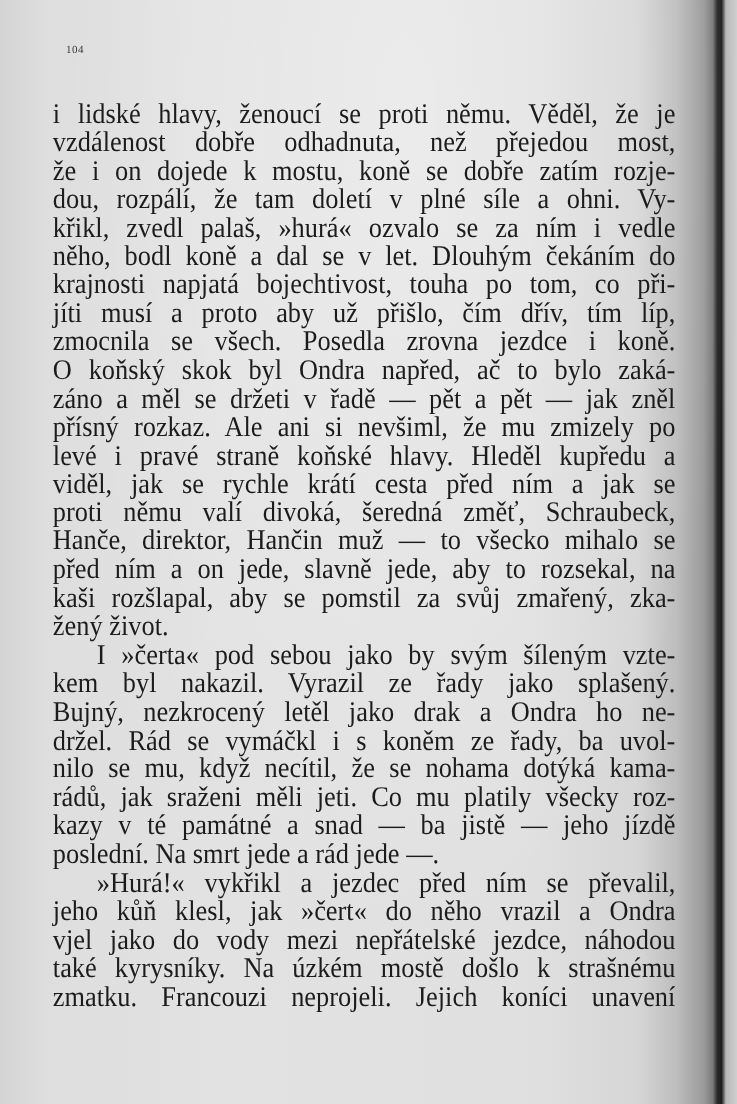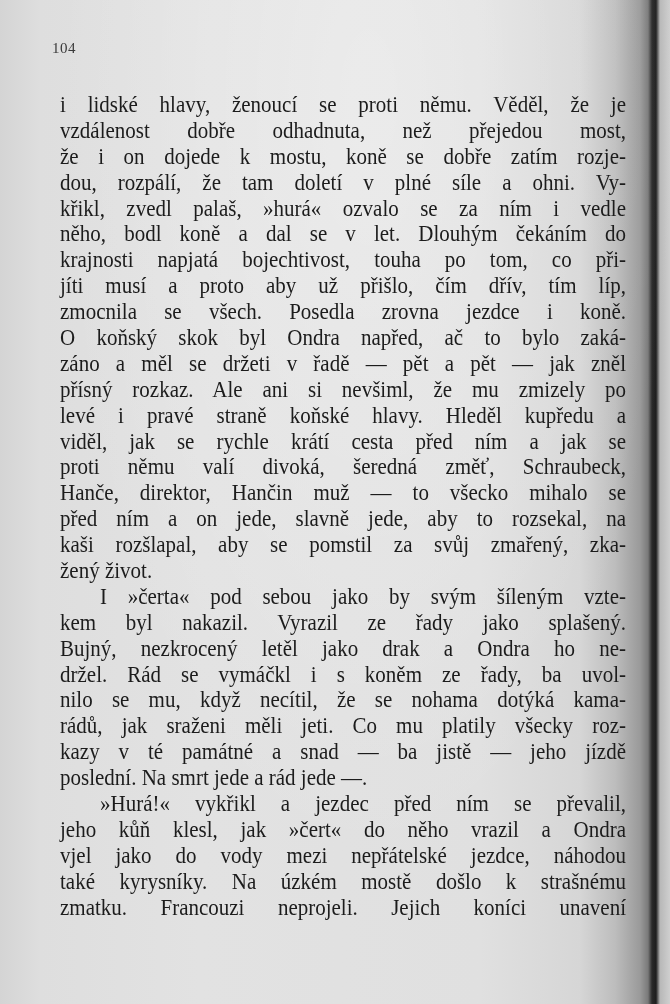--- a/index.html
+++ b/index.html
@@ -36,34 +36,34 @@
     }
     .page::before {
       content: "";
       position: absolute;
       inset: 0;
       background: radial-gradient(ellipse at 55% 10%, rgba(255,255,255,0.35), rgba(255,255,255,0) 60%);
       pointer-events: none;
     }
     .page-number {
       position: absolute;
-      left: 52px;
+      left: 60px;
       top: 40px;
       font-family: "Liberation Serif", serif;
-      font-size: 15px;
+      font-size: 10px;
       color: #3a3a3a;
       letter-spacing: 0.5px;
     }
     .text-block {
       position: absolute;
-      left: 60px;
+      left: 48px;
       top: 91px;
       width: 566px;
       font-family: "Liberation Serif", serif;
-      font-size: 21px;
+      font-size: 24px;
       line-height: 25.9px;
       color: #1c1c1c;
     }
     .line {
       display: block;
       white-space: nowrap;
       text-align: justify;
       text-align-last: justify;
       height: 25.9px;
       transform: scaleY(1.08);

